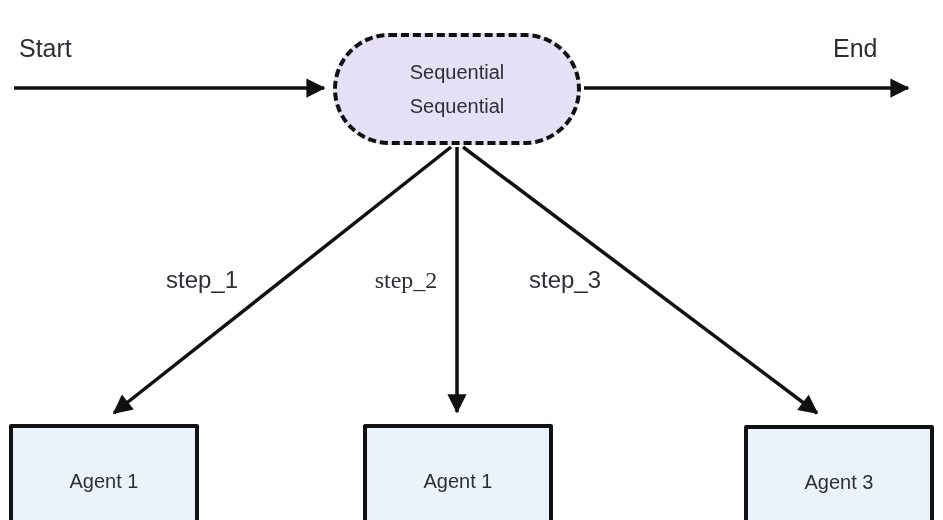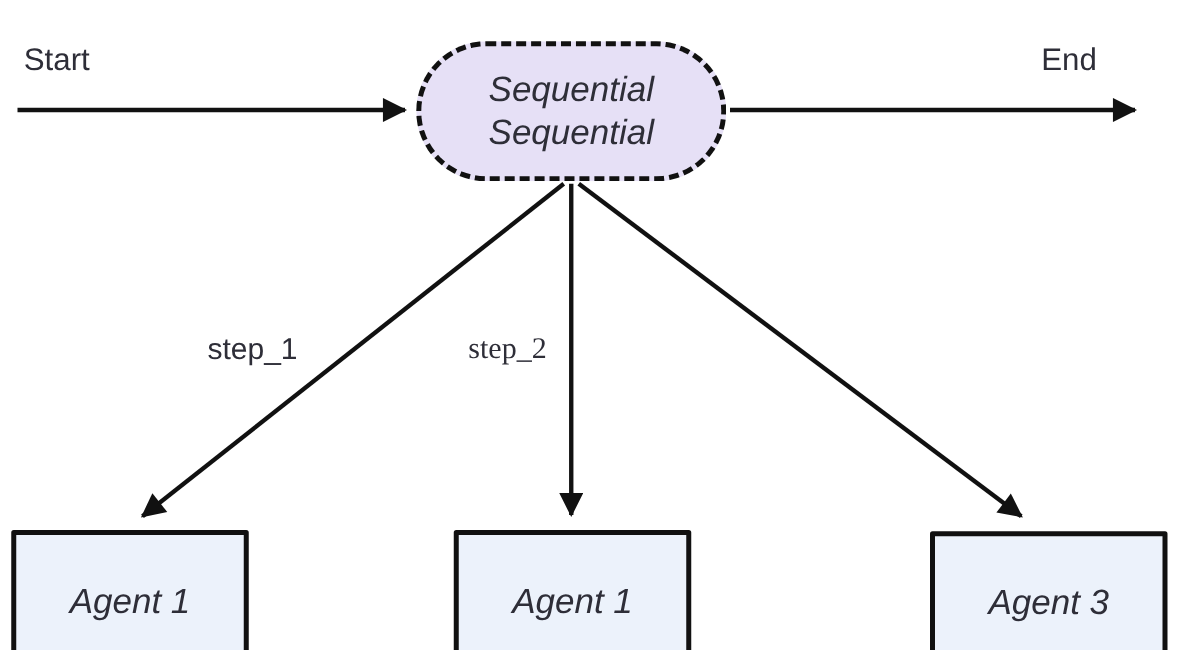--- a/index.html
+++ b/index.html
@@ -40,23 +40,22 @@
   }
   .start-label { left: 19px; top: 5px; }
   .end-label   { left: 833px; top: 5px; }
 
   .node {
     position: absolute;
     display: flex;
     align-items: center;
     justify-content: center;
     text-align: center;
-    font-size: 28px;
+    font-size: 20px;
     color: var(--text);
-    font-style: italic;
   }
   .controller {
     left: 333px; top: 4px;
     width: 248px; height: 112px;
     background: var(--controller-fill);
     border: 4px dashed var(--stroke);
     border-radius: 56px;
     flex-direction: column;
     line-height: 34px;
   }
@@ -105,20 +104,21 @@
 
   <div class="endpoint-label end-label">End</div>
 
   <div class="node controller">
     <span>Sequential</span>
     <span>Sequential</span>
   </div>
 
   <div class="edge-label edge-label-1">step_1</div>
   <div class="edge-label edge-label-2">step_2</div>
+  <div class="edge-label edge-label-3">step_3</div>
 
   <div class="node agent agent-1">
     <span>Agent 1</span>
   </div>
   <div class="node agent agent-2">
     <span>Agent 1</span>
   </div>
   <div class="node agent agent-3">
     <span>Agent 3</span>
   </div>

